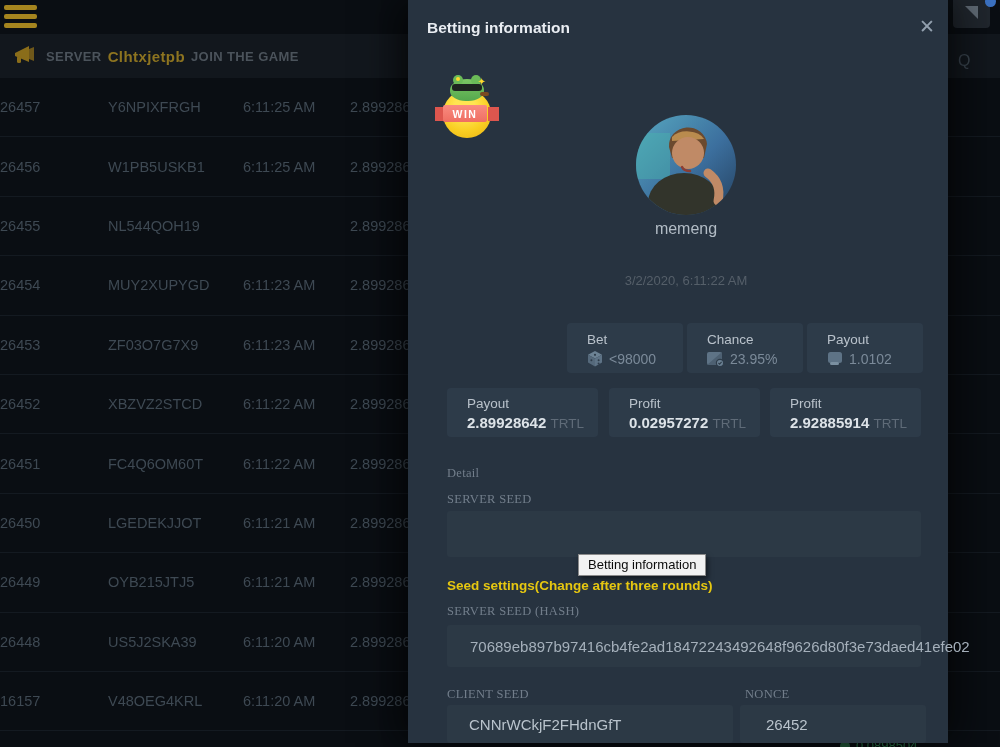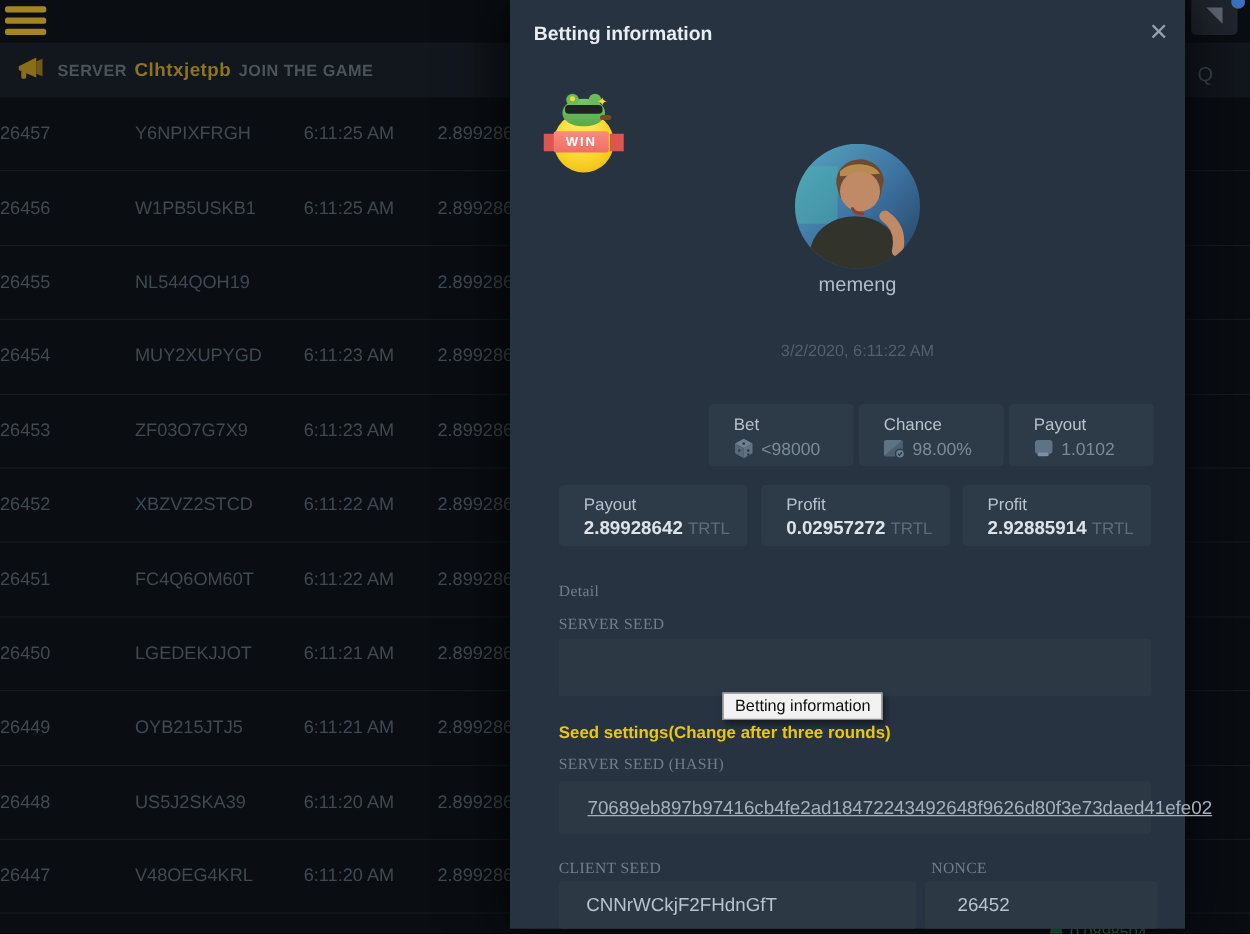--- a/index.html
+++ b/index.html
@@ -75,21 +75,21 @@
   .stat-box{position:absolute;top:323px;width:116px;height:50px;background:#2d3b49;border-radius:4px;}
   .stat-box .lbl{position:absolute;left:20px;top:9px;font-size:13.5px;color:#b9c2cb;}
   .stat-box .valrow{position:absolute;left:20px;top:28px;display:flex;align-items:center;gap:6px;
                     font-size:14px;color:#7b8a99;}
   .amt-box{position:absolute;top:388px;width:151px;height:49px;background:#2d3b49;border-radius:4px;}
   .amt-box .lbl{position:absolute;left:20px;top:8px;font-size:13.5px;color:#b9c2cb;}
   .amt-box .valrow{position:absolute;left:20px;top:26px;font-size:15px;color:#dde3e8;font-weight:bold;white-space:nowrap;}
   .amt-box .cur{color:#5f6b78;font-weight:normal;font-size:13.5px;}
 
   .sec-label{position:absolute;left:39px;font-size:12.5px;color:#727e8b;letter-spacing:.3px;font-family:Liberation Serif, serif;}
-  .seed-input{position:absolute;left:39px;width:474px;background:#2c3945;border-radius:3px;text-decoration:underline;}
+  .seed-input{position:absolute;left:39px;width:474px;background:#2c3945;border-radius:3px;}
   .seed-empty{top:511px;height:46px;}
   .hash-box{top:625px;height:42px;display:flex;align-items:center;padding-left:23px;
             box-sizing:border-box;font-size:15px;color:#a5b0bb;}
   .seed-settings{position:absolute;left:39px;top:578px;font-size:13.5px;font-weight:bold;color:#e6c710;}
   .tooltip{position:absolute;left:170px;top:554px;background:#f2f2f2;border:1px solid #8a8a8a;
            box-shadow:2px 3px 5px rgba(0,0,0,.5);padding:2px 9px 3px;font-size:13px;color:#0c0c0c;}
   .client-box{position:absolute;left:39px;top:705px;width:286px;height:38px;background:#2c3945;
               border-radius:3px;display:flex;align-items:center;padding-left:22px;box-sizing:border-box;
               font-size:15px;color:#b9c3cc;}
   .nonce-box{position:absolute;left:332px;top:705px;width:186px;height:38px;background:#2c3945;
@@ -188,21 +188,21 @@
     </div>
 
     <div class="bet-row">
       <div class="cell c-id">26448</div>
       <div class="cell c-user">US5J2SKA39</div>
       <div class="cell c-time">6:11:20 AM</div>
       <div class="cell c-amount">2.89928642</div>
     </div>
 
     <div class="bet-row">
-      <div class="cell c-id">26447</div>
+      <div class="cell c-id">16157</div>
       <div class="cell c-user">V48OEG4KRL</div>
       <div class="cell c-time">6:11:20 AM</div>
       <div class="cell c-amount">2.89928642</div>
     </div>
   </div>
 
   <div class="abs bottom-fragment">
     <div class="dot"></div>
     <div class="val">0.0898504</div>
   </div>
@@ -268,21 +268,21 @@
     </div>
     <div class="stat-box" style="left:279px">
       <div class="lbl">Chance</div>
       <div class="valrow">
         <svg width="17" height="15" viewBox="0 0 17 15">
           <rect x="0" y="0" width="15" height="13" rx="2" fill="#5e7386"></rect>
           <path d="M0 13 L15 0 L15 13 Z" fill="#4d6072"></path>
           <circle cx="13" cy="11" r="3.6" fill="#6a8093" stroke="#2d3b49" stroke-width="1.2"></circle>
           <path d="M11.4 11 l1.2 1.2 2-2.4" stroke="#2d3b49" stroke-width="1.1" fill="none"></path>
         </svg>
-        <span>98.00%</span>
+        <span>23.95%</span>
       </div>
     </div>
     <div class="stat-box" style="left:399px">
       <div class="lbl">Payout</div>
       <div class="valrow">
         <svg width="16" height="14" viewBox="0 0 16 14">
           <rect x="1" y="0" width="14" height="11" rx="2.5" fill="#5e7386"></rect>
           <rect x="3" y="10" width="9" height="3" rx="1.5" fill="#7b90a1"></rect>
         </svg>
         <span>1.0102</span>

